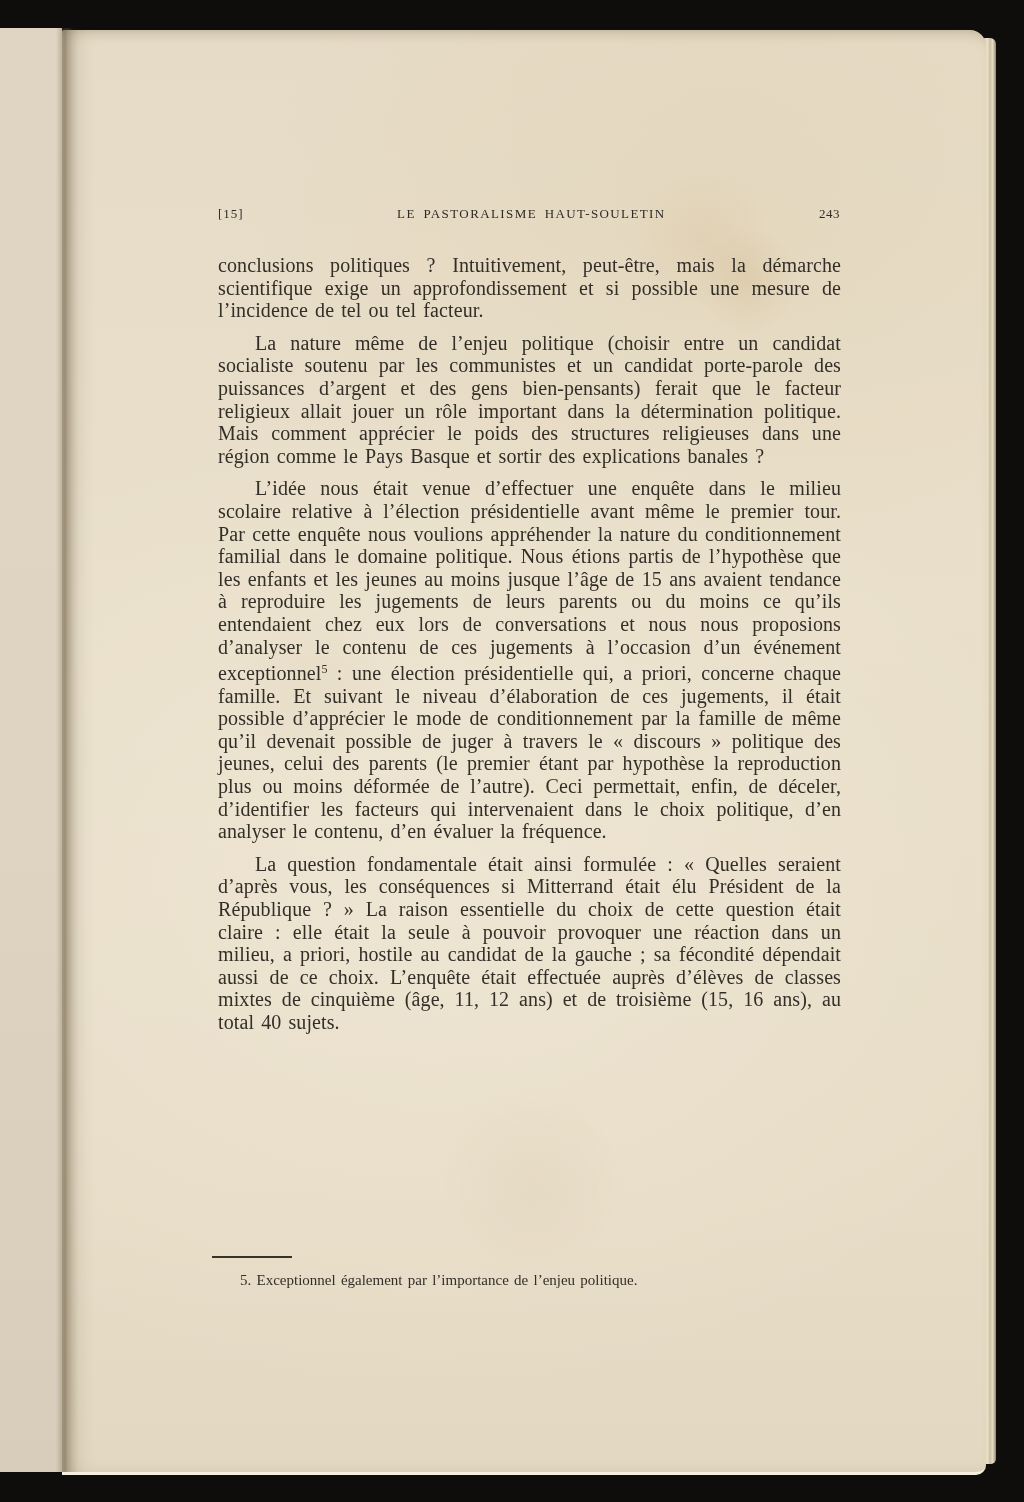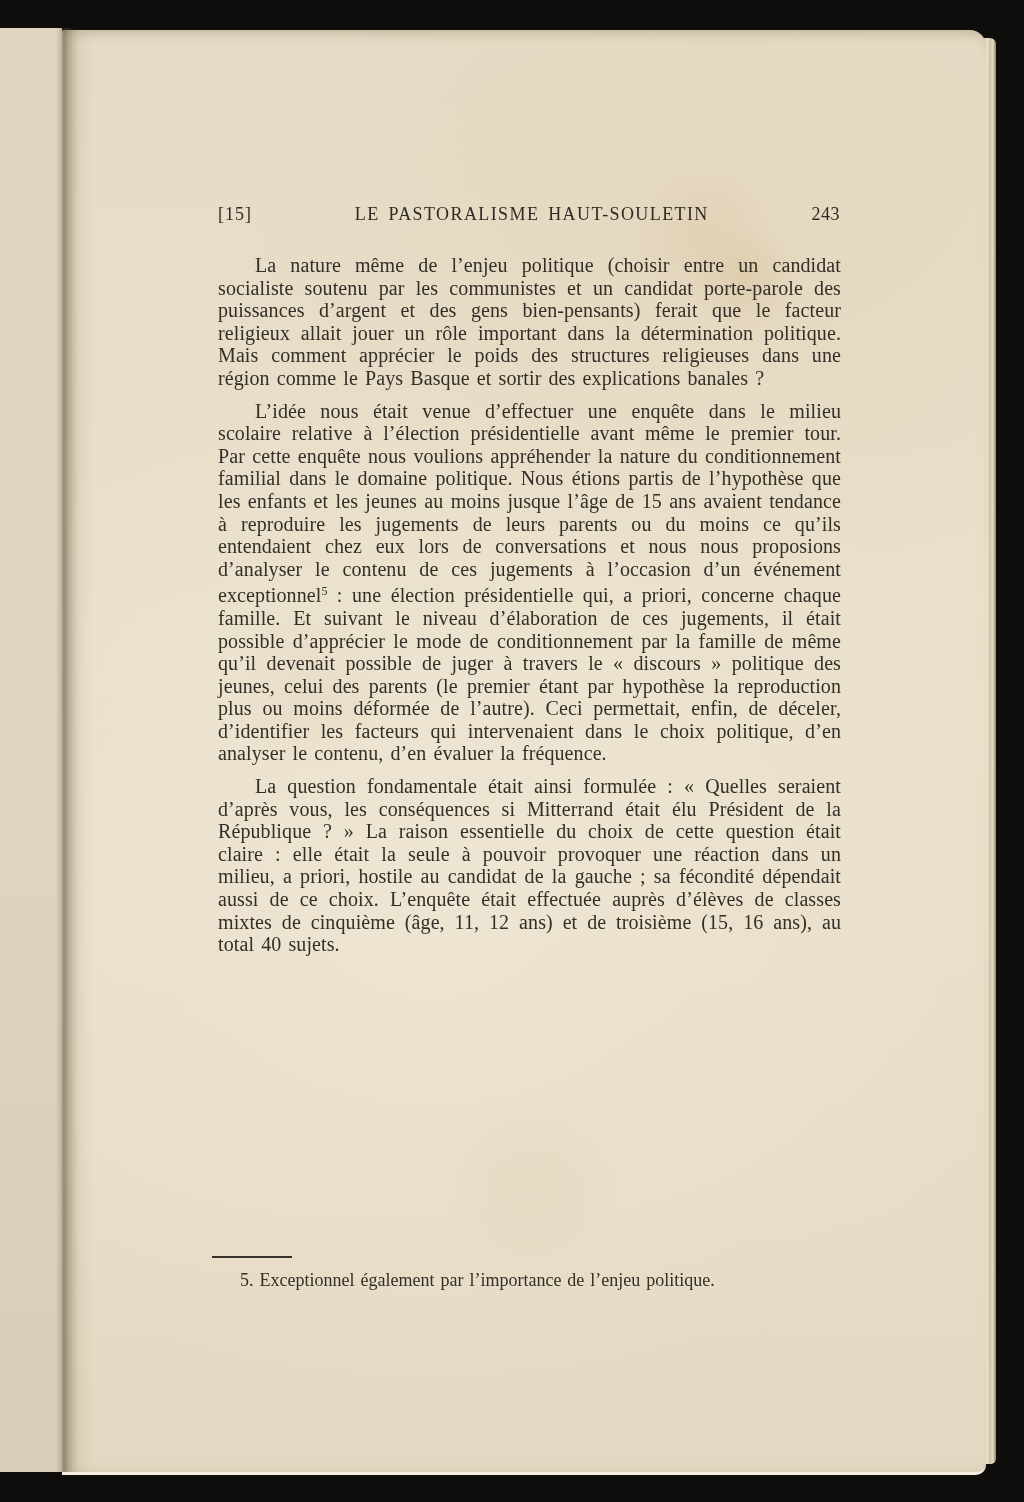--- a/index.html
+++ b/index.html
@@ -71,21 +71,21 @@
       radial-gradient(circle at 470px 1150px, rgba(165,125,60,0.05), rgba(165,125,60,0) 90px);
     pointer-events: none;
   }
   .running-head {
     position: absolute;
     left: 156px; top: 173px;
     width: 622px;
     display: flex;
     align-items: center;
     color: #2e2b25;
-    font-size: 18px;
+    font-size: 13px;
     line-height: 22px;
   }
   .running-head .num-left {
     flex: 0 0 auto;
     letter-spacing: 1px;
   }
   .running-head .title {
     flex: 1 1 auto;
     text-align: center;
     letter-spacing: 1.4px;
@@ -121,21 +121,21 @@
     position: absolute;
     left: 150px; top: 1226px;
     width: 80px; height: 2px;
     background: #37332c;
   }
   .footnote {
     position: absolute;
     left: 156px; top: 1240px;
     width: 623px;
     color: #332f28;
-    font-size: 18px;
+    font-size: 15px;
     line-height: 20px;
     text-indent: 22px;
     word-spacing: 1.5px;
   }
 </style>
 </head>
 <body>
 
 <div id="stage">
 
@@ -145,20 +145,21 @@
   <div class="page">
     <div class="stains"></div>
 
     <div class="running-head">
       <span class="num-left">[15]</span>
       <span class="title">LE PASTORALISME HAUT-SOULETIN</span>
       <span class="num-right">243</span>
     </div>
 
     <div class="text-column">
+      <p>conclusions politiques&nbsp;? Intuitivement, peut-être, mais la démarche scientifique exige un approfondissement et si possible une mesure de l’incidence de tel ou tel facteur.</p>
       <p class="indent">La nature même de l’enjeu politique (choisir entre un candidat socialiste soutenu par les communistes et un candidat porte-parole des puissances d’argent et des gens bien-pensants) ferait que le facteur religieux allait jouer un rôle important dans la détermination politique. Mais comment apprécier le poids des structures religieuses dans une région comme le Pays Basque et sortir des explications banales&nbsp;?</p>
       <p class="indent"><span>L’idée nous était venue d’effectuer une enquête dans le milieu scolaire relative à l’élection présidentielle avant même le premier tour. Par cette enquête nous voulions appréhender la nature du conditionnement familial dans le domaine politique. Nous étions partis de l’hypothèse que les enfants et les jeunes au moins jusque l’âge de 15 ans avaient tendance à reproduire les jugements de leurs parents ou du moins ce qu’ils entendaient chez eux lors de conversations et nous nous proposions d’analyser le contenu de ces jugements à l’occasion d’un événement exceptionnel</span><sup class="fn-marker">5</sup><span>&nbsp;: une élection présidentielle qui, a priori, concerne chaque famille. Et suivant le niveau d’élaboration de ces jugements, il était possible d’apprécier le mode de conditionnement par la famille de même qu’il devenait possible de juger à travers le «&nbsp;discours&nbsp;» politique des jeunes, celui des parents (le premier étant par hypothèse la reproduction plus ou moins déformée de l’autre). Ceci permettait, enfin, de déceler, d’identifier les facteurs qui intervenaient dans le choix politique, d’en analyser le contenu, d’en évaluer la fréquence.</span></p>
       <p class="indent">La question fondamentale était ainsi formulée&nbsp;: «&nbsp;Quelles seraient d’après vous, les conséquences si Mitterrand était élu Président de la République&nbsp;?&nbsp;» La raison essentielle du choix de cette question était claire&nbsp;: elle était la seule à pouvoir provoquer une réaction dans un milieu, a priori, hostile au candidat de la gauche&nbsp;; sa fécondité dépendait aussi de ce choix. L’enquête était effectuée auprès d’élèves de classes mixtes de cinquième (âge, 11, 12 ans) et de troisième (15, 16 ans), au total 40 sujets.</p>
     </div>
 
     <div class="footnote-rule"></div>
     <div class="footnote">5. Exceptionnel également par l’importance de l’enjeu politique.</div>
   </div>
 
   <div class="gutter"></div>

